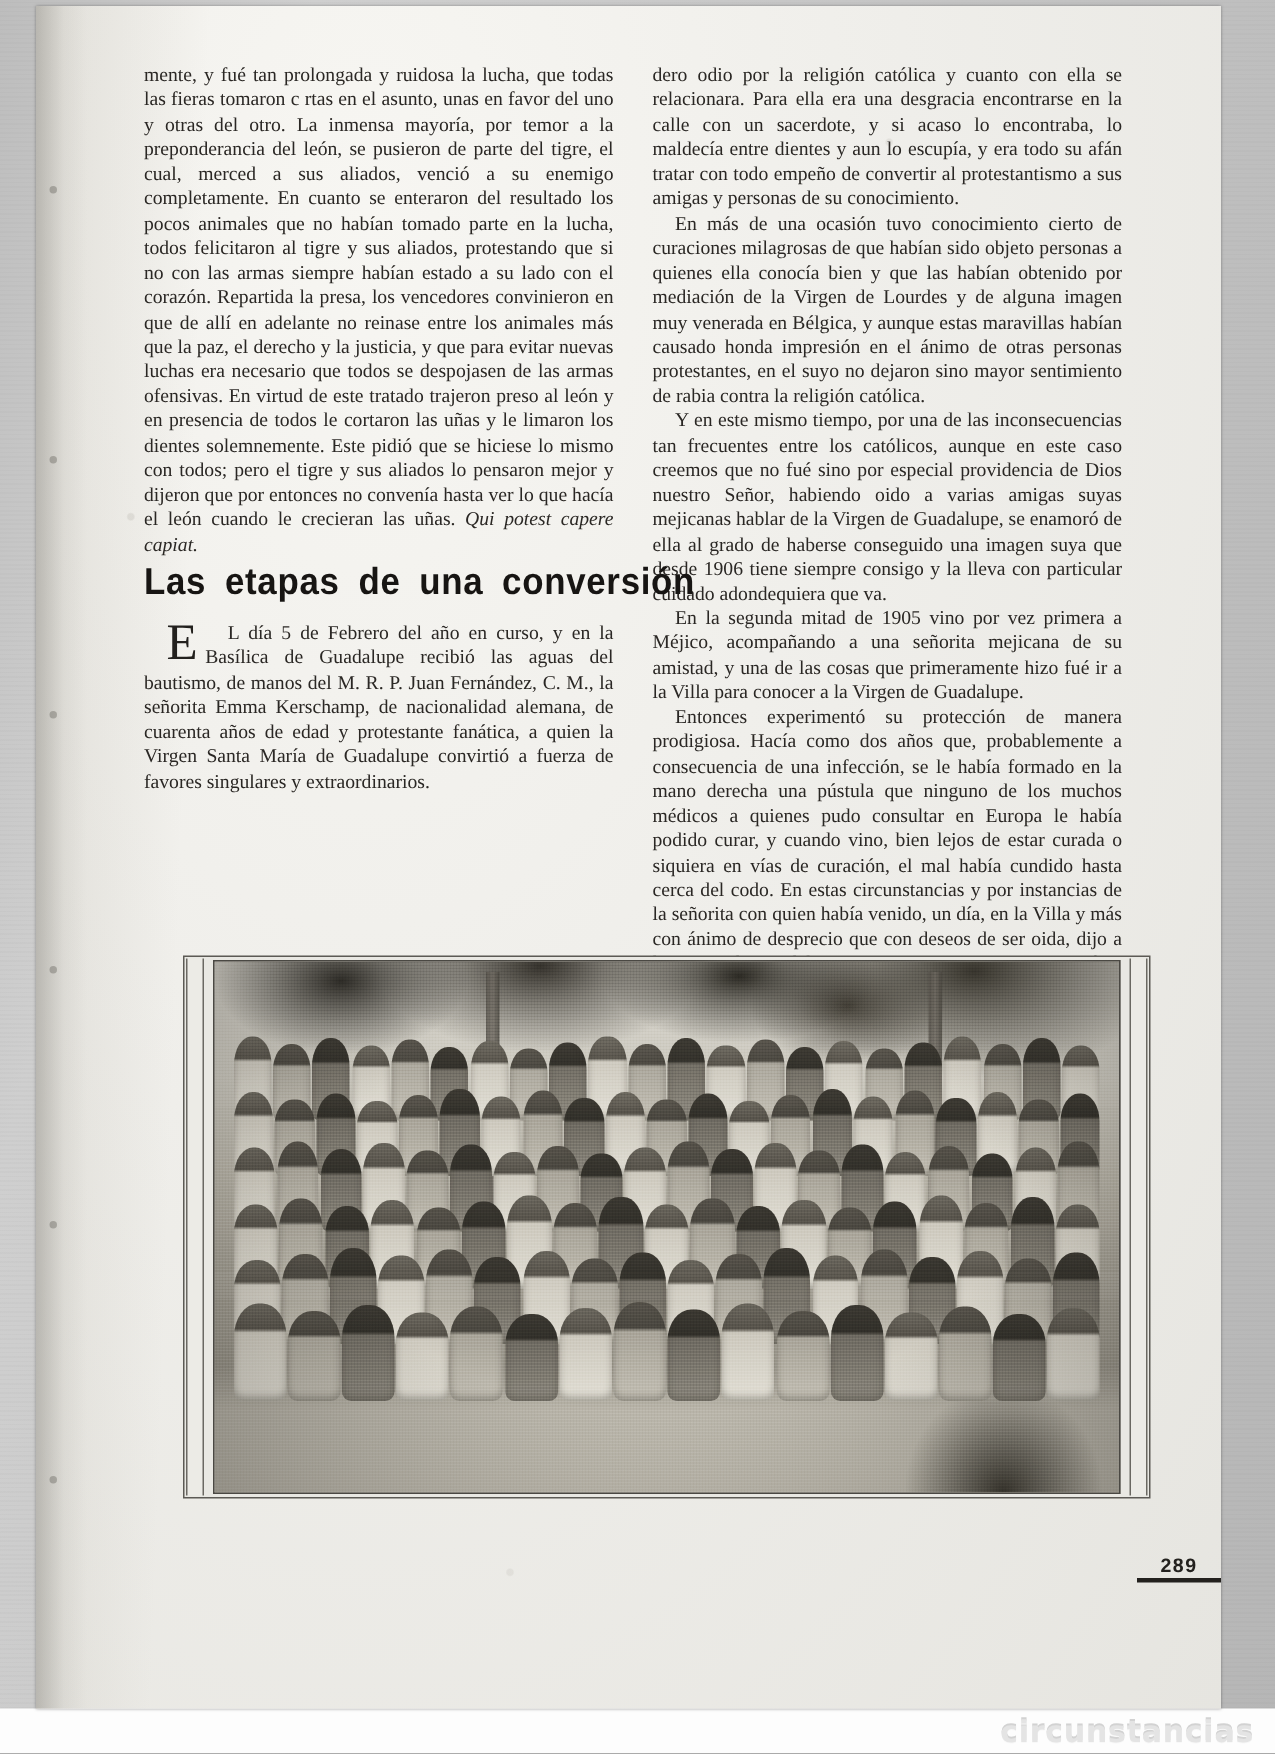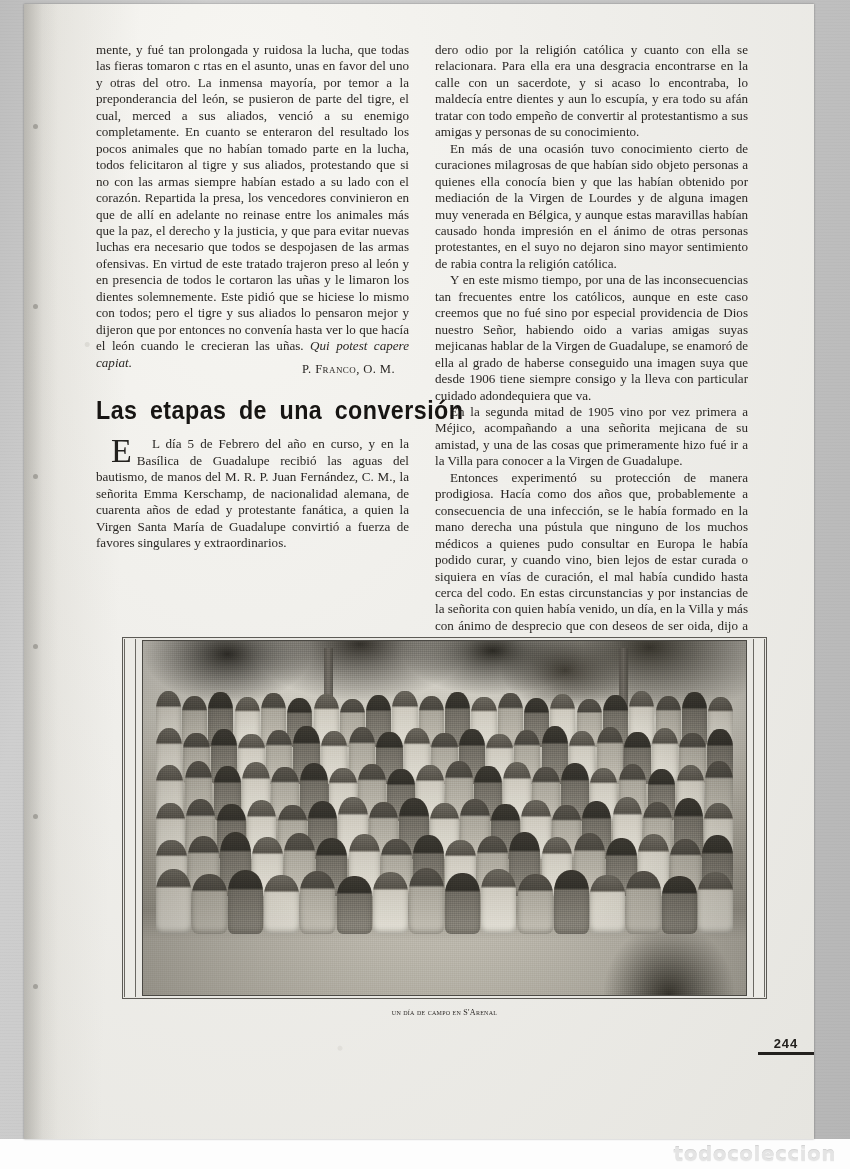--- a/index.html
+++ b/index.html
@@ -328,25 +328,20 @@
 </div>
 
 <div id="text-body">
 
   <div class="column">
 
     <p class="no-indent">mente, y fué tan prolongada y ruidosa la lucha, que todas las fieras tomaron c rtas en el asunto, unas en favor del uno y otras del otro. La inmensa mayoría, por temor a la preponderancia del león, se pusieron de parte del tigre, el cual, merced a sus aliados, venció a su enemigo completamente. En cuanto se enteraron del resultado los pocos animales que no habían tomado parte en la lucha, todos felicitaron al tigre y sus aliados, protestando que si no con las armas siempre habían estado a su lado con el corazón. Repartida la presa, los vencedores convinieron en que de allí en adelante no reinase entre los animales más que la paz, el derecho y la justicia, y que para evitar nuevas luchas era necesario que todos se despojasen de las armas ofensivas. En virtud de este tratado trajeron preso al león y en presencia de todos le cortaron las uñas y le limaron los dientes solemnemente. Este pidió que se hiciese lo mismo con todos; pero el tigre y sus aliados lo pensaron mejor y dijeron que por entonces no convenía hasta ver lo que hacía el león cuando le crecieran las uñas.<em class="latin"> Qui potest capere capiat.</em></p>
 
     <p class="no-indent latin" style="text-align:right; margin-top:-16.45px; text-indent:0; visibility:hidden; height:0"></p>
 
-    <div class="byline">
-      <span class="initial">P.</span>
-      <span>Franco,</span>
-      <span class="initial">O. M.</span>
-    </div>
 
     <h1 id="article-headline">Las etapas de una conversión</h1>
 
     <p class="dropcap-para">
       <span class="dropcap">E</span><span>L día 5 de Febrero del año en curso, y en la Basílica de Guadalupe recibió las aguas del bautismo, de manos del M. R. P. Juan Fernández, C. M., la señorita Emma Kerschamp, de nacionalidad alemana, de cuarenta años de edad y protestante fanática, a quien la Virgen Santa María de Guadalupe convirtió a fuerza de favores singulares y extraordinarios.</span>
     </p>
 
   </div>
 
   <div class="column">
@@ -499,21 +494,20 @@
           <span class="person dark" style="height: 58px;"></span>
           <span class="person" style="height: 62px;"></span>
         </div>
         <div class="grain"></div>
       <div class="vignette"></div>
     </div>
   </div>
 </div>
 
 <div id="photo-caption">
-  <div>un día de campo en S'Arenal</div>
 </div>
 
 <div id="folio">
-  <div id="folio-number">244</div>
+  <div id="folio-number">289</div>
   <div id="folio-rule"></div>
 </div>
 
-<div id="watermark">todocoleccion</div>
+<div id="watermark">circunstancias</div>
 
 </body></html>

